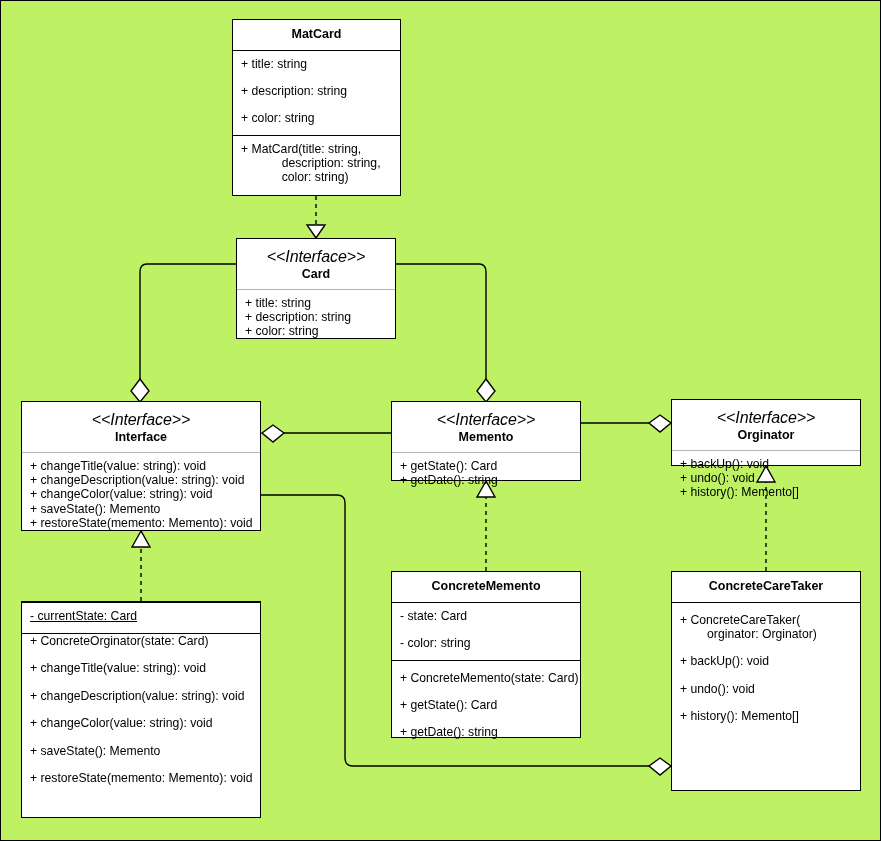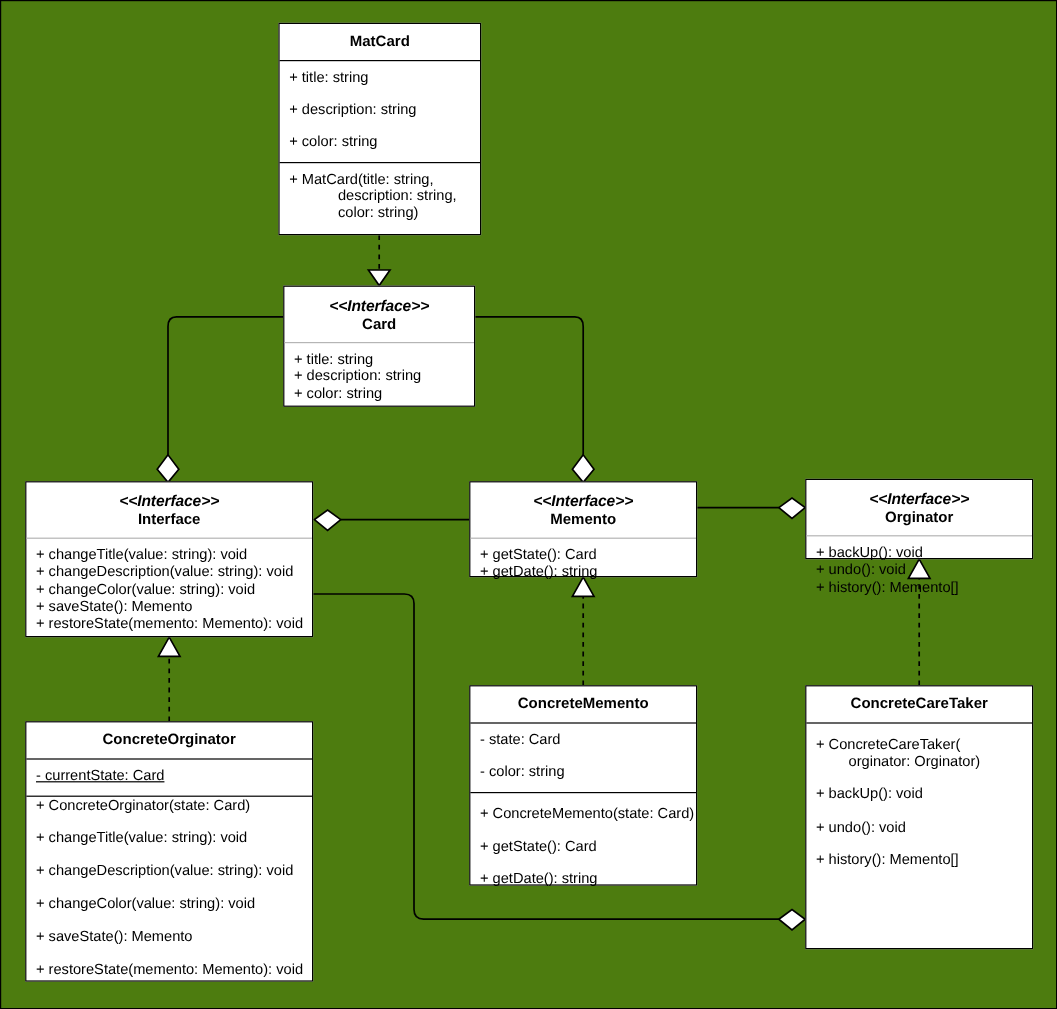--- a/index.html
+++ b/index.html
@@ -7,21 +7,21 @@
     padding: 0;
     background: #ffffff;
   }
   body {
     font-family: "Liberation Sans", sans-serif;
   }
   #canvas {
     position: relative;
     width: 881px;
     height: 841px;
-    background: #4d7c0f;
+    background: #bef264;
     border: 1px solid #000000;
     box-sizing: border-box;
     overflow: hidden;
   }
   #edges {
     position: absolute;
     left: 0;
     top: 0;
     width: 881px;
     height: 841px;
@@ -39,22 +39,22 @@
     font-weight: bold;
     font-size: 12.5px;
     color: #000000;
     line-height: 1.25;
     padding: 7px 4px 7px 4px;
     box-sizing: border-box;
   }
   .stereotype {
     display: block;
     font-style: italic;
-    font-weight: bold;
-    font-size: 13px;
+    font-weight: normal;
+    font-size: 16px;
     letter-spacing: -0.1px;
   }
   .iface .box-title {
     padding-top: 8px;
     padding-bottom: 6px;
   }
   .sec {
     box-sizing: border-box;
     padding: 6px 8px 6px 8px;
     font-size: 12.2px;
@@ -186,23 +186,20 @@
       <span>Orginator</span>
     </div>
     <div class="sec divider-light tight">
       <div class="member">+ backUp(): void</div>
       <div class="member">+ undo(): void</div>
       <div class="member">+ history(): Memento[]</div>
     </div>
   </div>
 
   <div class="uml-box" style="left:20px; top:600px; width:240px; height:217px;">
-    <div class="box-title">
-      <span>ConcreteOrginator</span>
-    </div>
     <div class="sec divider-dark tight" style="height:31px;text-decoration:underline;">
       <div class="member">- currentState: Card</div>
     </div>
     <div class="sec divider-dark loose" style="padding-top:0;">
       <div class="member">+ ConcreteOrginator(state: Card)</div>
       <div class="member">+ changeTitle(value: string): void</div>
       <div class="member">+ changeDescription(value: string): void</div>
       <div class="member">+ changeColor(value: string): void</div>
       <div class="member">+ saveState(): Memento</div>
       <div class="member">+ restoreState(memento: Memento): void</div>

